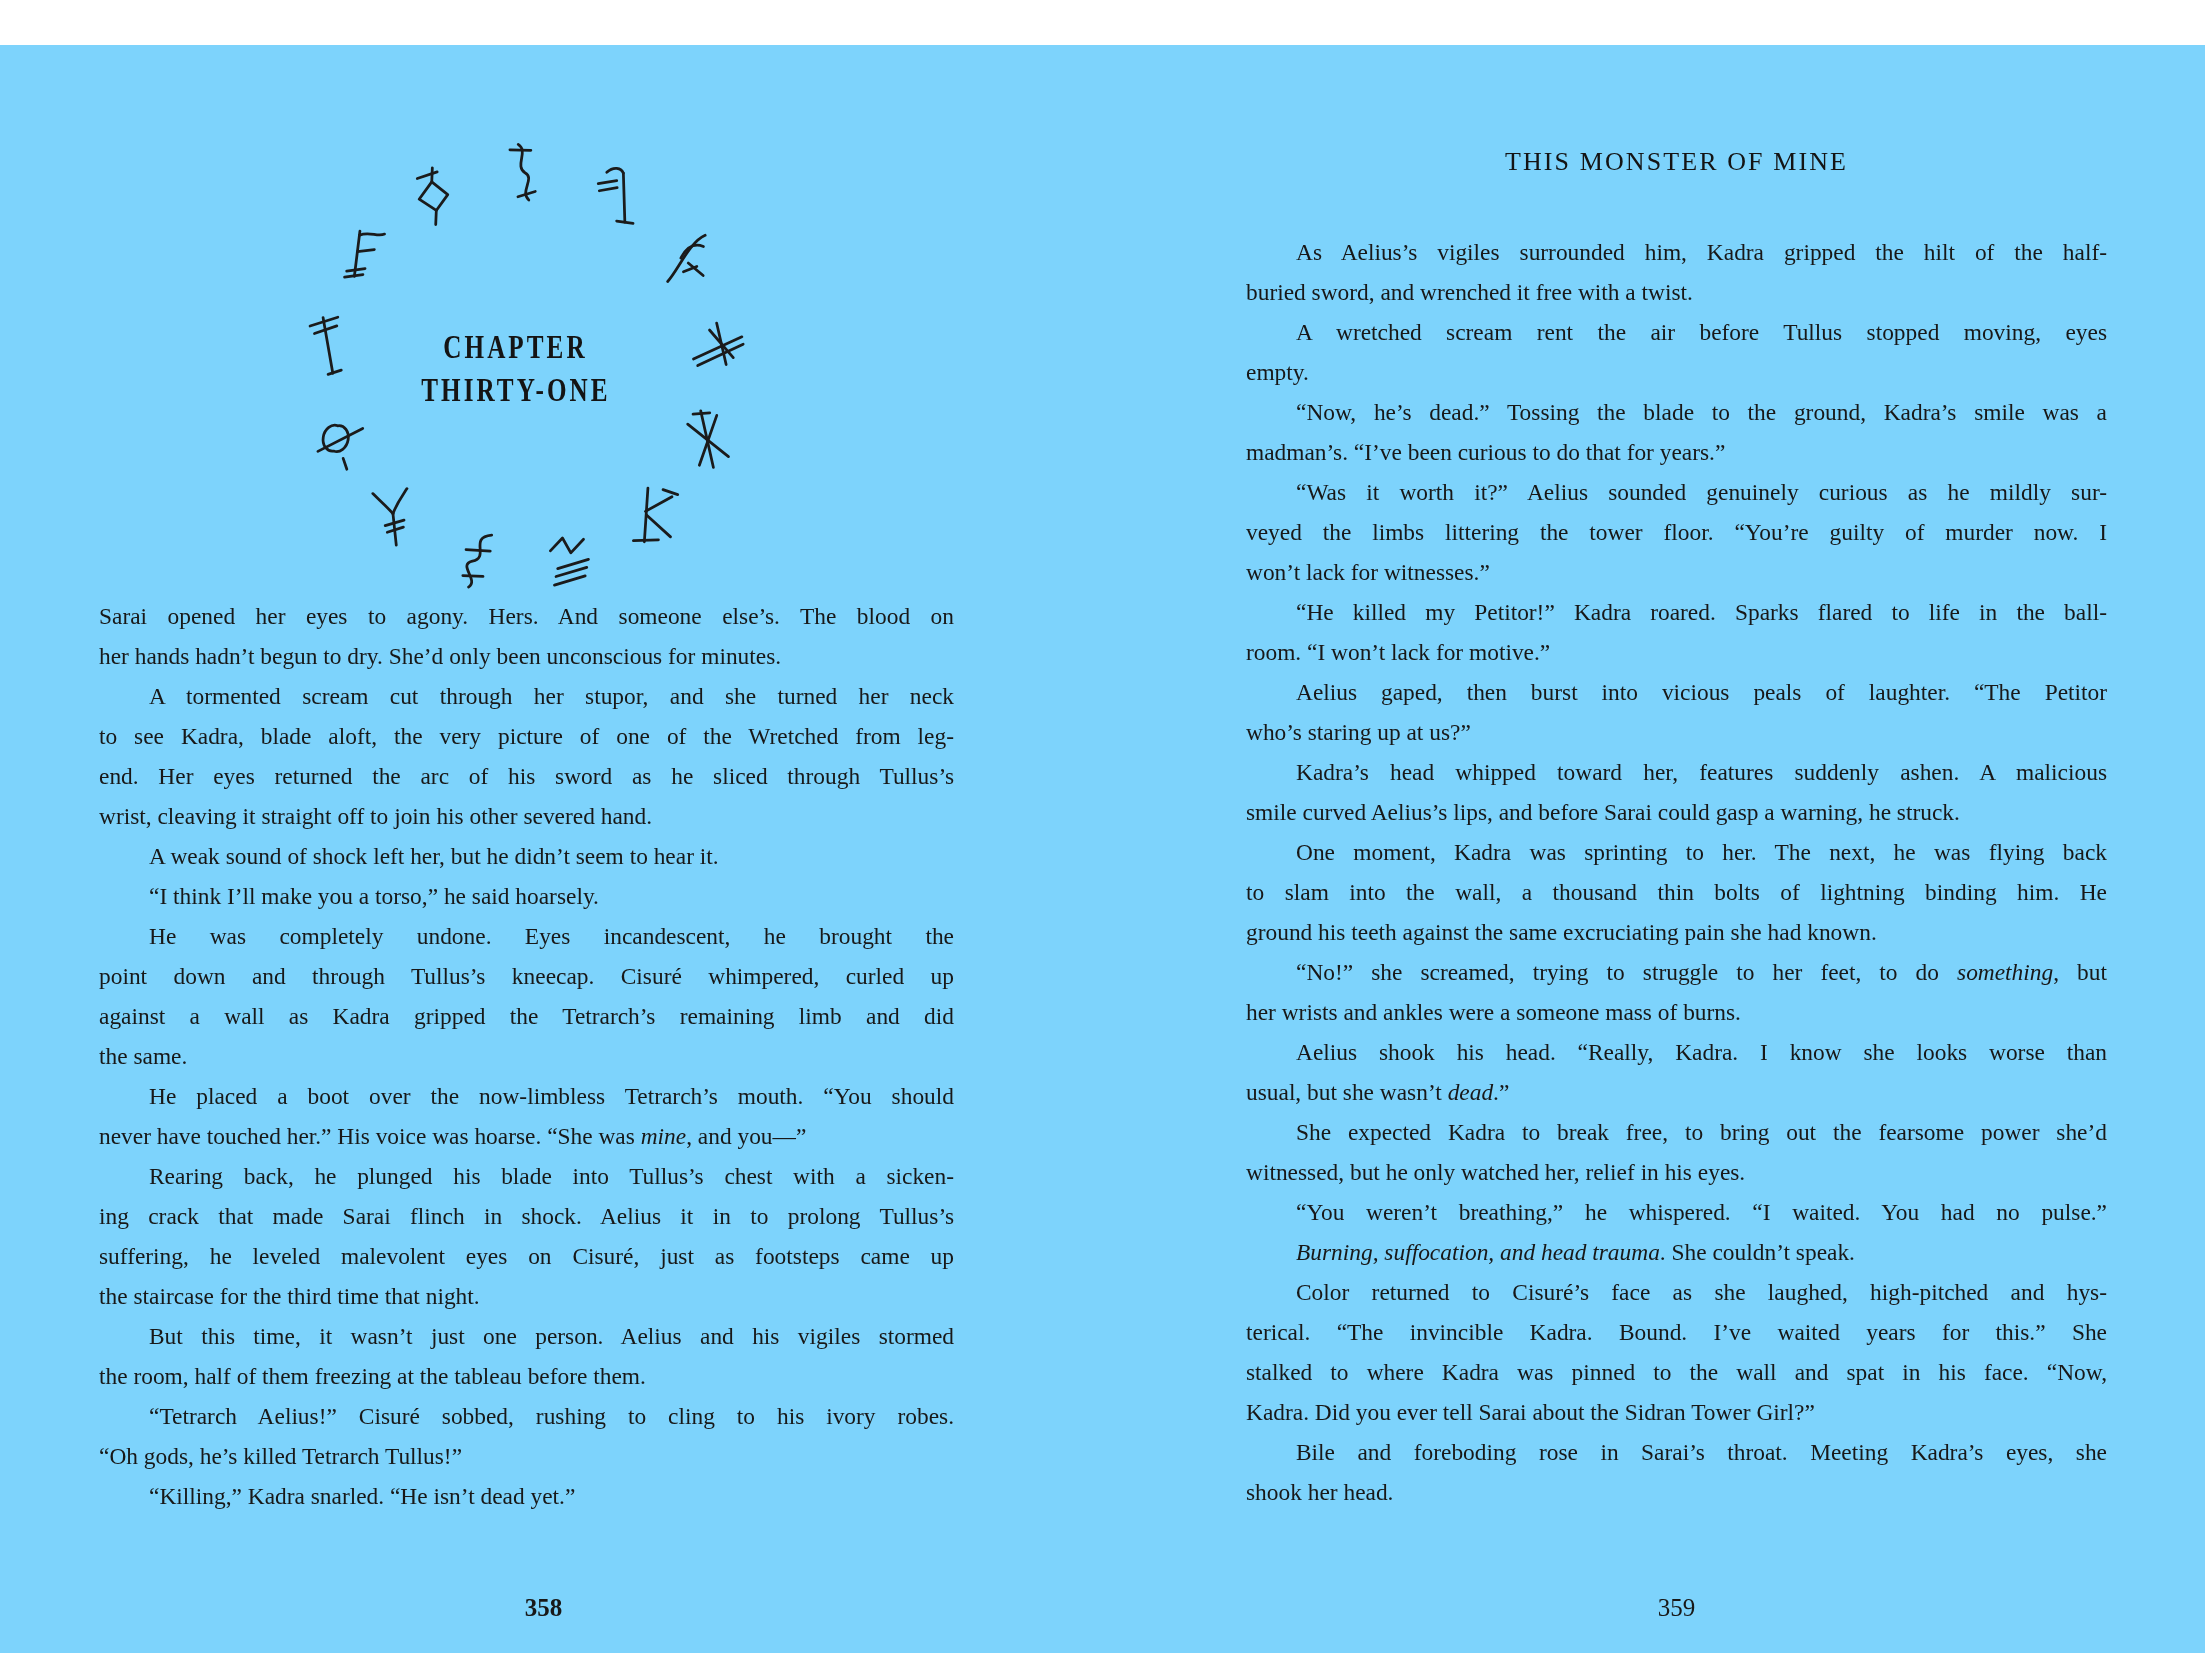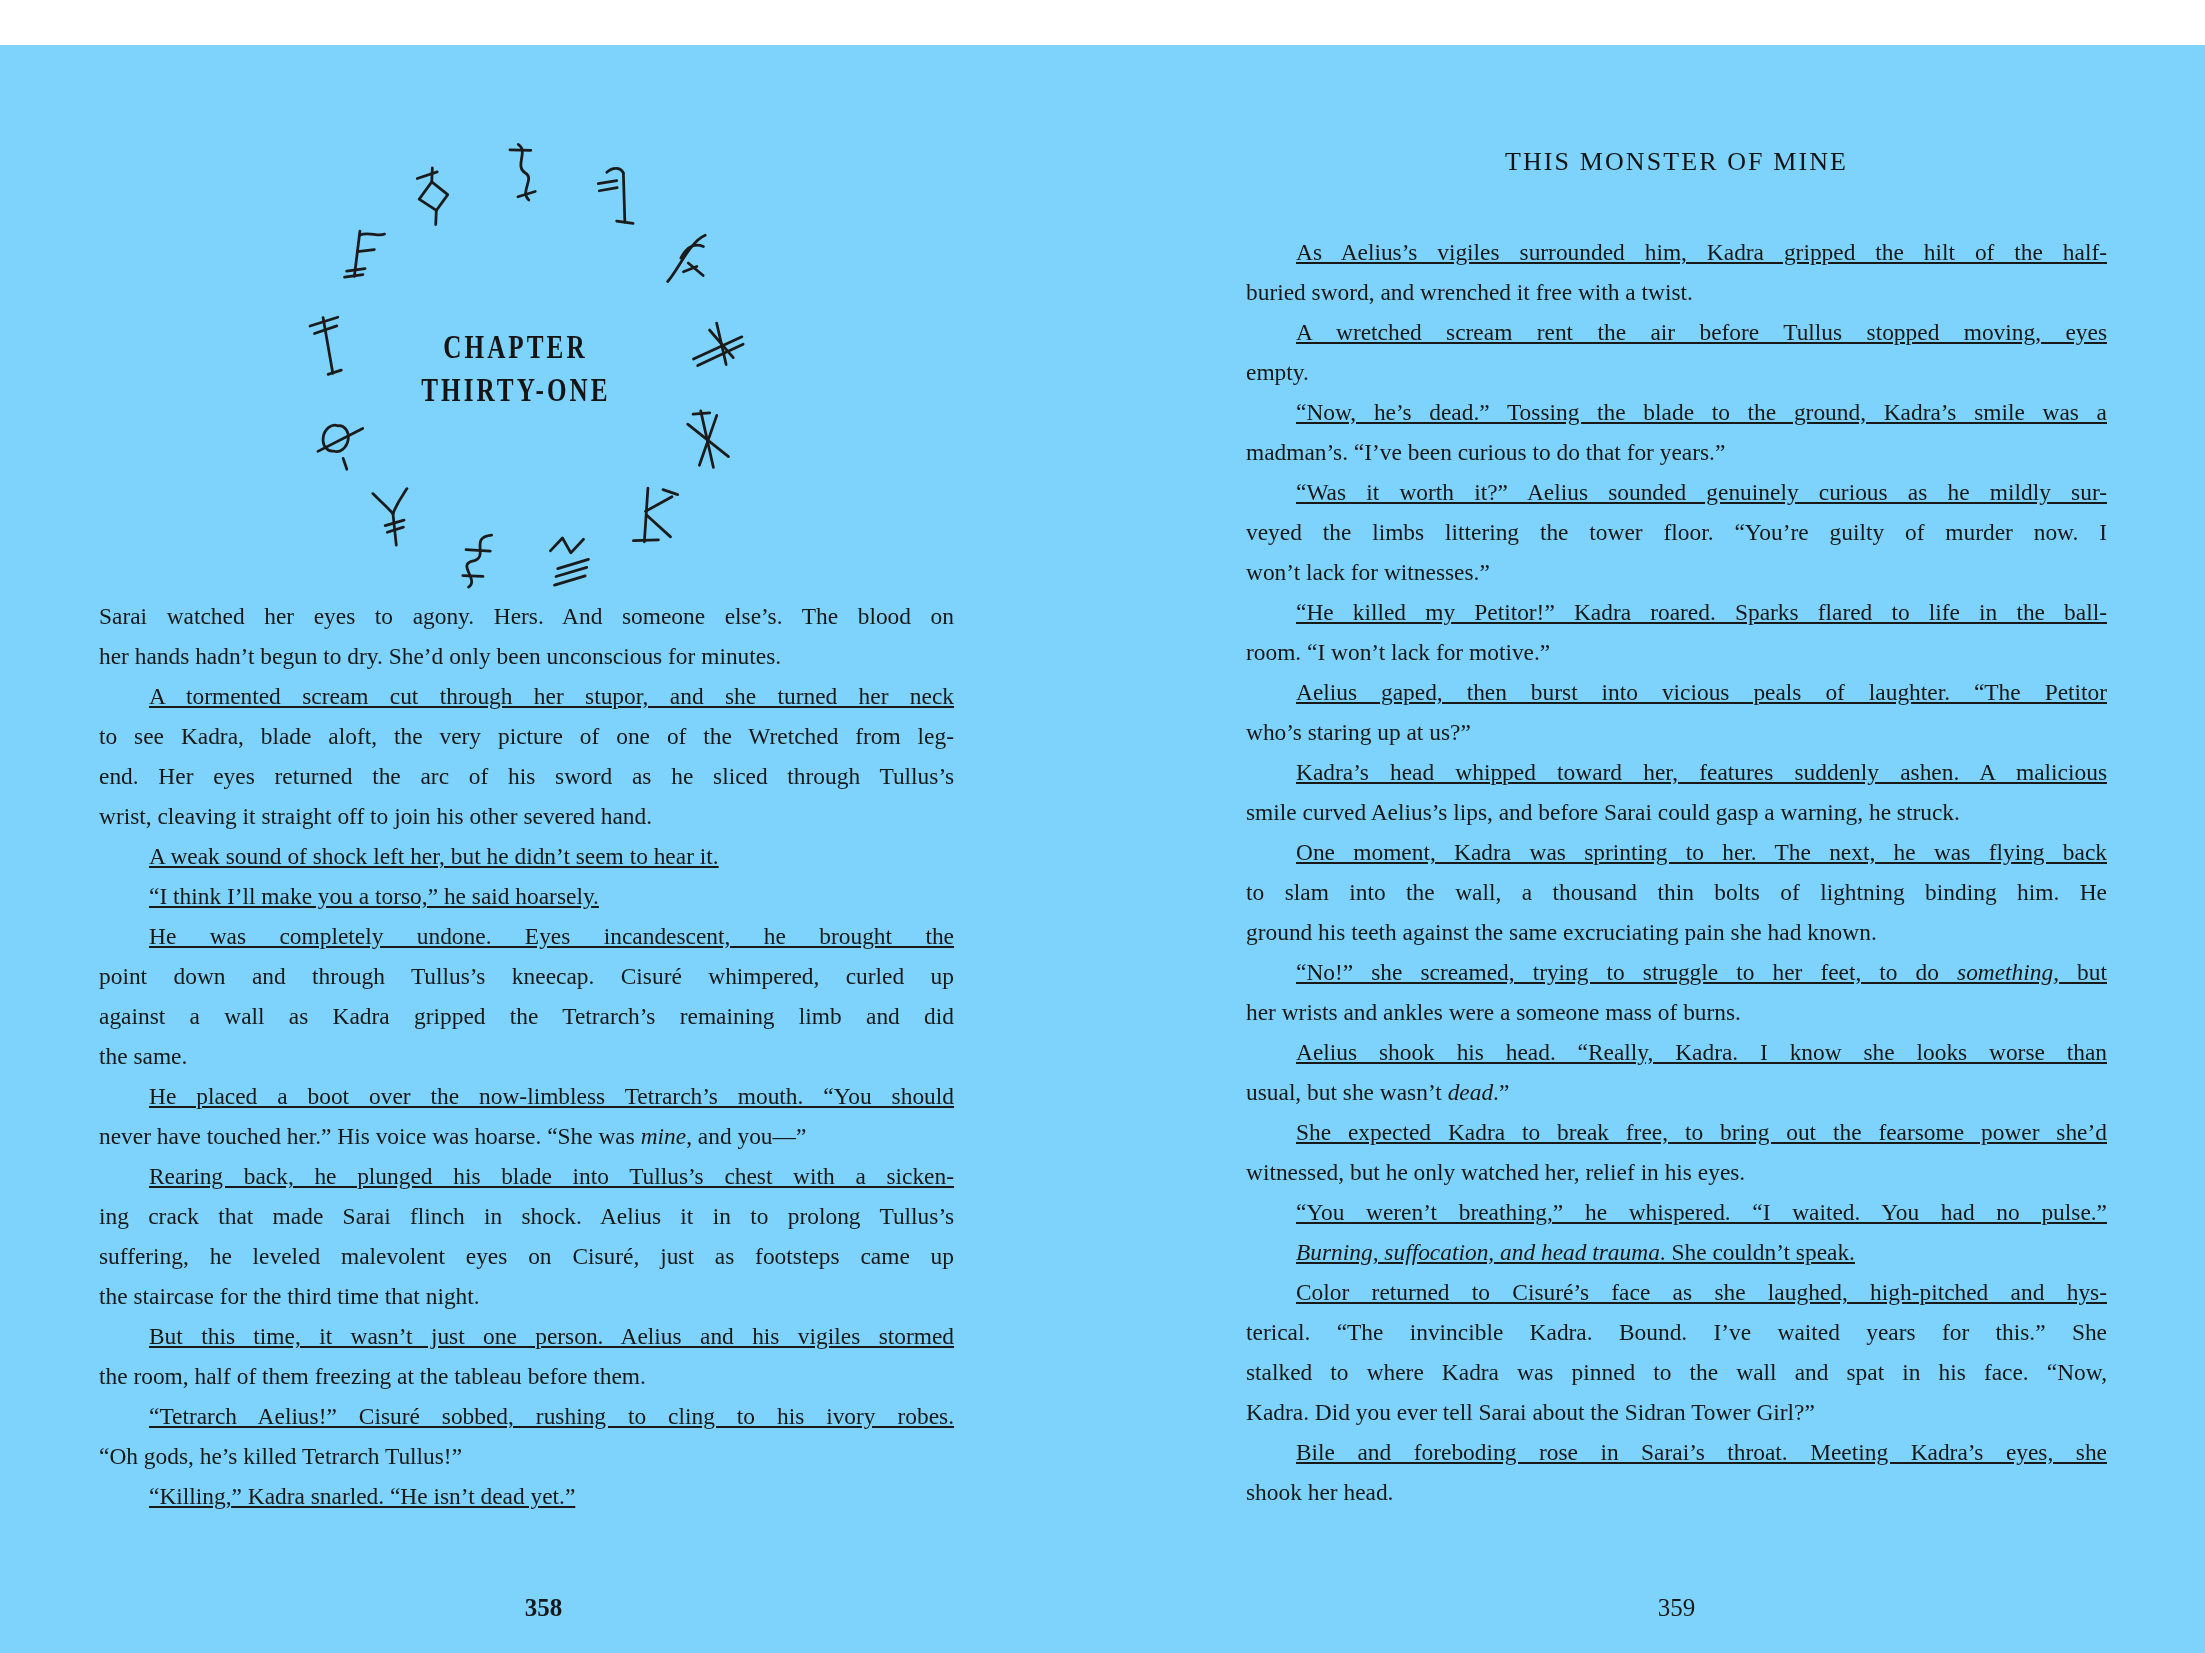--- a/index.html
+++ b/index.html
@@ -32,21 +32,21 @@
     text-align:center; font-size:26px; letter-spacing:2.1px; color:#141414;
   }
 
   
   .text-block { position:absolute; font-size:23.4px; line-height:40px; color:#181818; }
   .text-block-left  { left:99px; top:551px;  width:855px; }
   .text-block-right { left:143px; top:187px;  width:861px; }
   .para { margin:0; padding:0; }
   .line { text-align:justify; text-align-last:justify; }
   .line.last { text-align-last:left; }
-  .para.indent .line:first-child { text-indent:50px;text-decoration:underline; }
+  .para.indent .line:first-child { text-indent:50px; }
   .line i { font-style:italic; }
 
   
   .folio { position:absolute; top:1549px; font-size:25px; text-align:center; color:#181818; }
   .folio-left  { left:116px; width:855px;font-weight:bold; }
   .folio-right { left:143px; width:861px; }
 </style>
 </head>
 <body>
 
@@ -138,21 +138,21 @@
       </svg>
 
       <div class="chapter-title">
         <span class="tline"><span class="squeeze">CHAPTER</span></span>
         <span class="tline"><span class="squeeze">THIRTY-ONE</span></span>
       </div>
     </div>
 
     <div class="text-block text-block-left">
         <div class="para">
-          <div class="line">Sarai watched her eyes to agony. Hers. And someone else’s. The blood on</div>
+          <div class="line">Sarai opened her eyes to agony. Hers. And someone else’s. The blood on</div>
           <div class="line last">her hands hadn’t begun to dry. She’d only been unconscious for minutes.</div>
         </div>
         <div class="para indent">
           <div class="line">A tormented scream cut through her stupor, and she turned her neck</div>
           <div class="line">to see Kadra, blade aloft, the very picture of one of the Wretched from leg-</div>
           <div class="line">end. Her eyes returned the arc of his sword as he sliced through Tullus’s</div>
           <div class="line last">wrist, cleaving it straight off to join his other severed hand.</div>
         </div>
         <div class="para indent">
           <div class="line last">A weak sound of shock left her, but he didn’t seem to hear it.</div>

